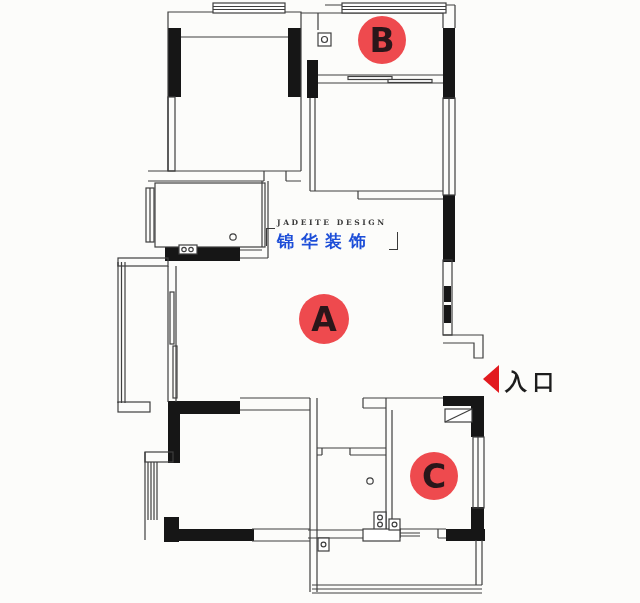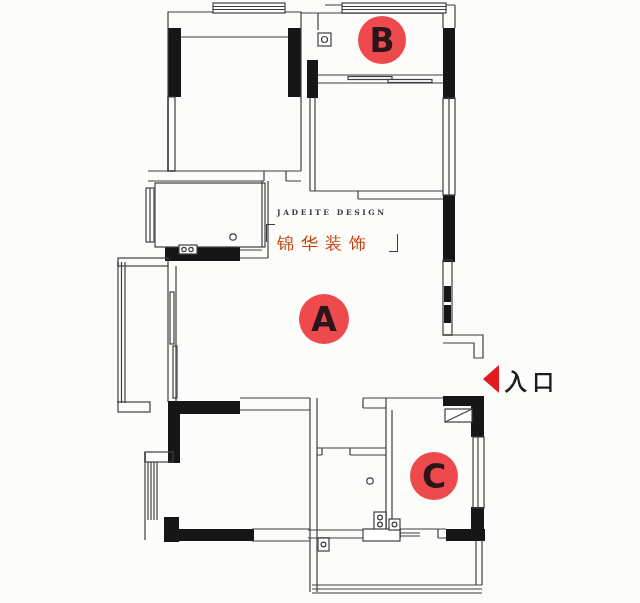--- a/index.html
+++ b/index.html
@@ -28,40 +28,40 @@
     text-anchor:middle;
   }
   .label-dot{fill:var(--label-red);}
   .entrance-text{
     font-family:"DejaVu Serif", serif;
     font-weight:bold;font-size:22px;letter-spacing:6px;fill:var(--text-dark);
   }
   .entrance-arrow{fill:var(--arrow-red);}
 
   .watermark{
-    position:absolute;left:266px;top:208px;width:132px;
+    position:absolute;left:266px;top:218px;width:132px;
     display:flex;align-items:center;color:#333;
     pointer-events:none;
   }
   .wm-bracket-left{
     width:8px;height:17px;border-left:1.5px solid #3a3a3a;border-top:1.5px solid #3a3a3a;
     margin:2px 2px 0 0;flex:0 0 auto;
   }
   .wm-bracket-right{
     width:8px;height:17px;border-right:1.5px solid #3a3a3a;border-bottom:1.5px solid #3a3a3a;
     align-self:flex-end;margin:0 0 3px 2px;flex:0 0 auto;
   }
   .wm-text{display:flex;flex-direction:column;flex:1 1 auto;}
   .wm-en{
     font-family:"DejaVu Serif", serif;font-size:7.5px;font-weight:bold;
     letter-spacing:2.6px;color:#3a3a3a;white-space:nowrap;
   }
   .wm-cn{
-    font-family:"DejaVu Serif", serif;font-size:17px;font-weight:400;
-    letter-spacing:7px;color:#c2410c;white-space:nowrap;margin-top:15px;
+    font-family:"DejaVu Serif", serif;font-size:17px;font-weight:700;
+    letter-spacing:7px;color:#1d4ed8;white-space:nowrap;margin-top:3px;
   }
 </style>
 </head>
 <body>
 
 <div class="stage">
   <svg width="640" height="603" viewBox="0 0 640 603">
 
     <g>
       <rect class="black" x="168" y="28" width="13" height="69"></rect>

